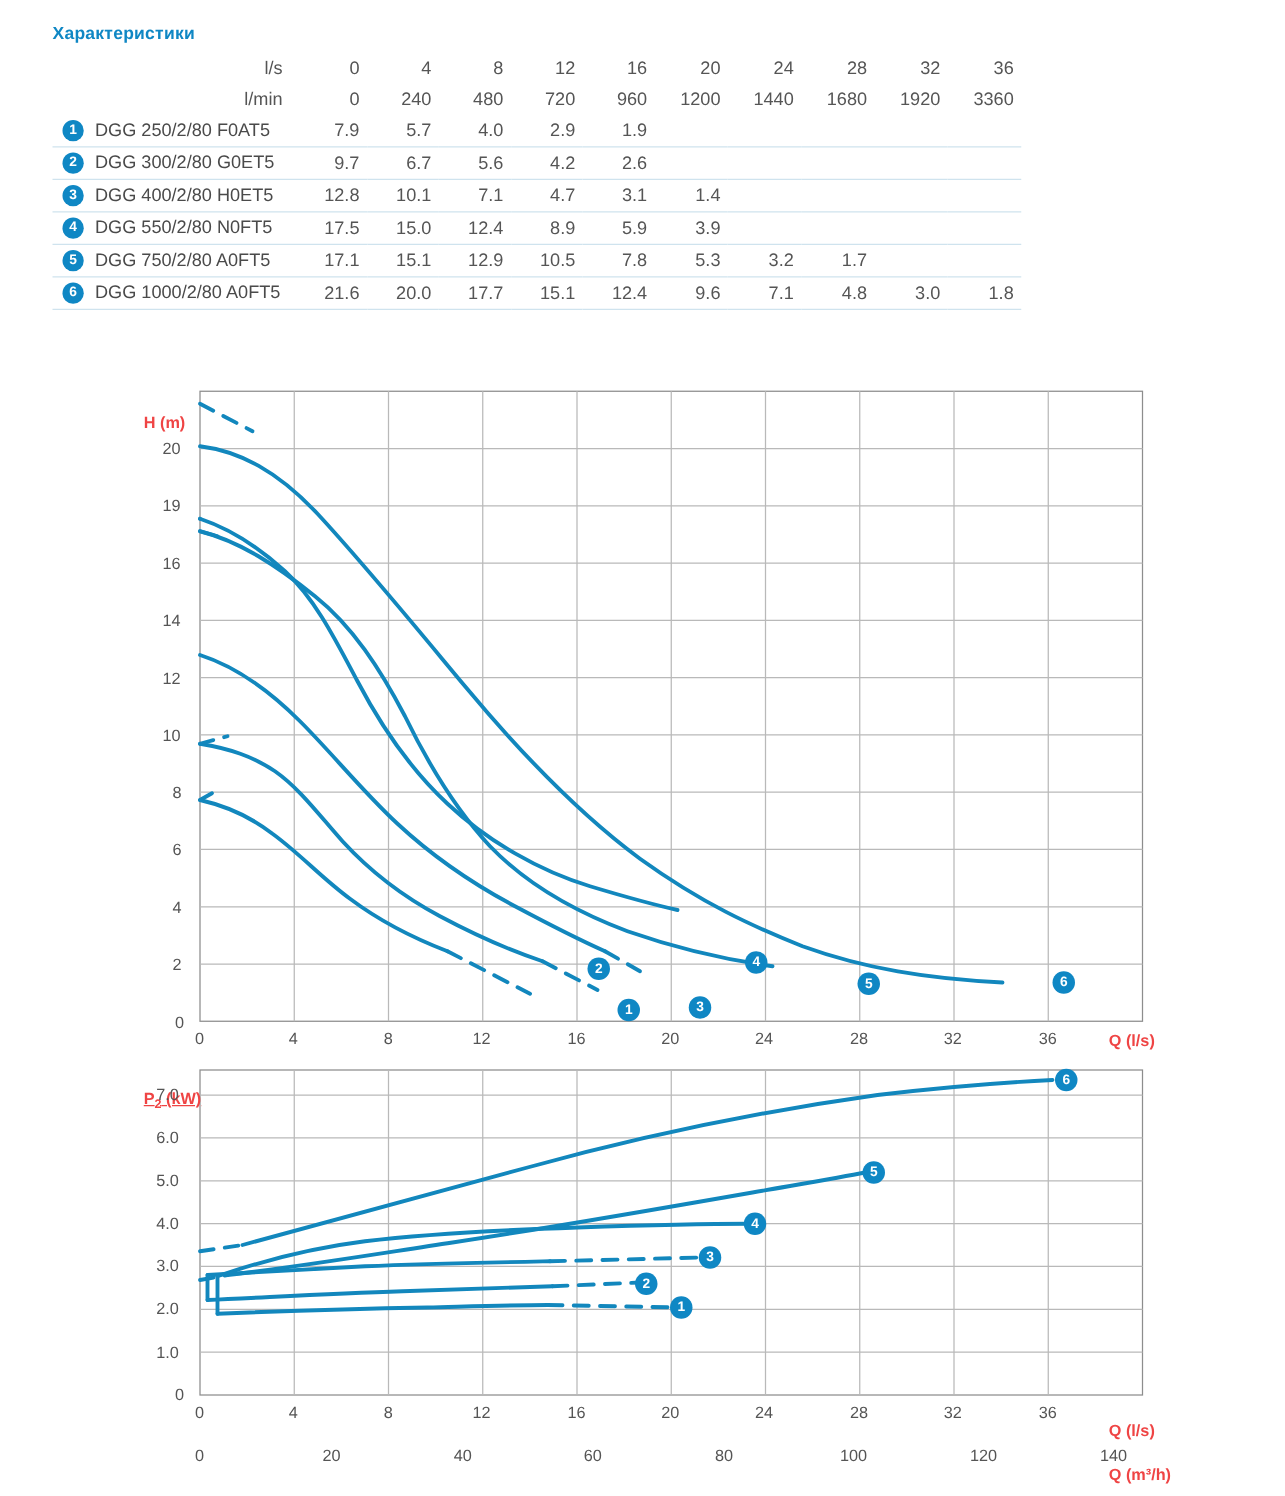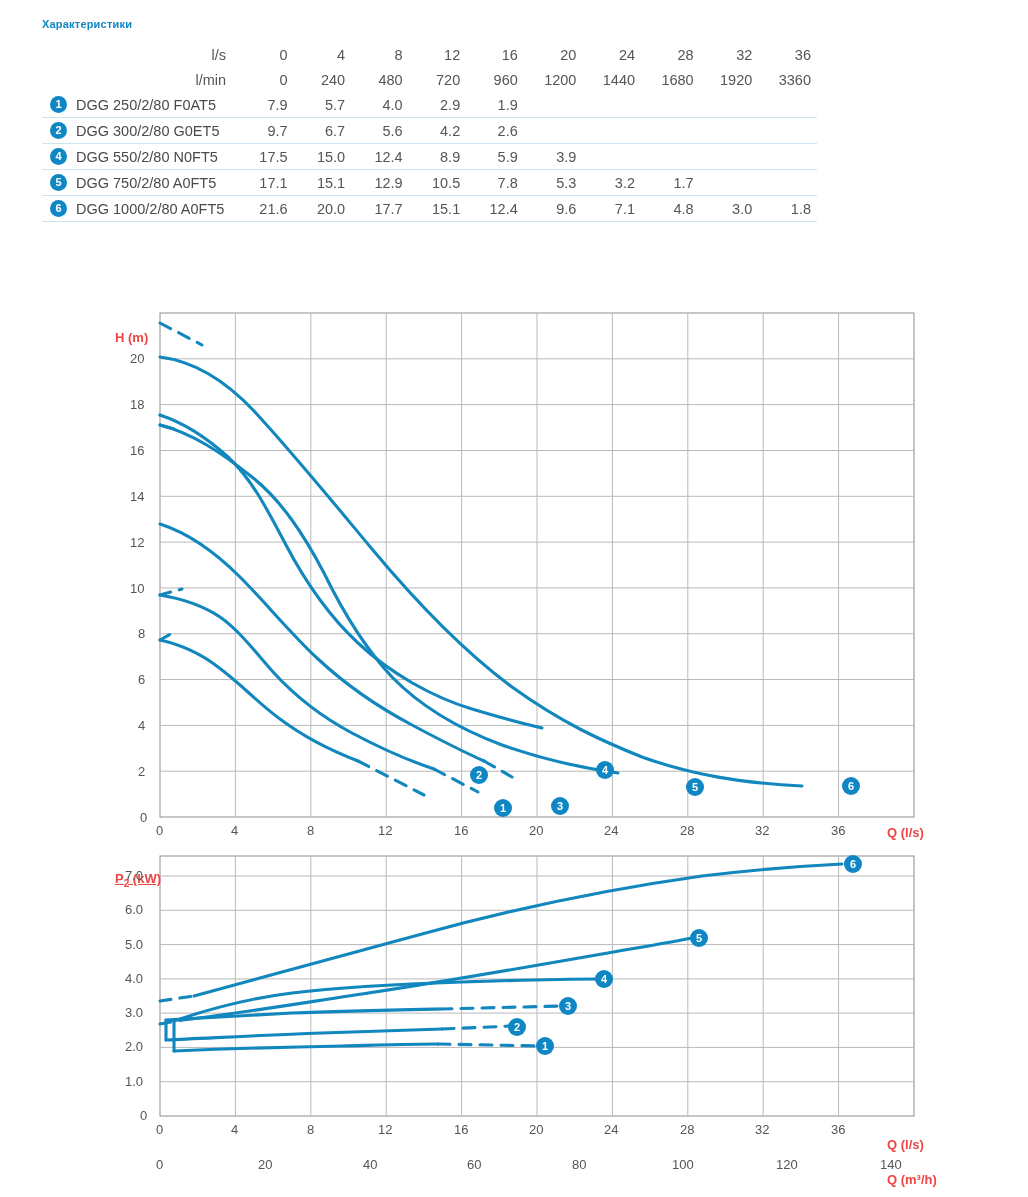--- a/index.html
+++ b/index.html
@@ -6,21 +6,21 @@
   body{
     width:1028px;height:1197px;
     background:#ffffff;
     font-family:"Liberation Sans", sans-serif;
     color:#4a4a4a;
     position:relative;
     overflow:hidden;
   }
   .title{
     position:absolute;left:42px;top:18px;
-    font-size:11px;font-weight:bold;color:#0f87c4;
+    font-size:14px;font-weight:bold;color:#0f87c4;
     letter-spacing:0.2px;
     text-align:center;
   }
   
   .table-wrap{position:absolute;left:42px;top:42px;width:775px;}
   table.spec{border-collapse:collapse;width:775px;font-size:14.5px;color:#555;}
   table.spec td{padding:0;height:25px;vertical-align:middle;}
   .hdr-row td{color:#555;}
   .unit-cell{text-align:right;padding-right:10px !important;width:170px;color:#555;}
   .num{text-align:right;width:60px;padding-right:6px !important;}
@@ -97,20 +97,33 @@
           <td class="num">5.6</td>
           <td class="num">4.2</td>
           <td class="num">2.6</td>
           <td class="num"></td>
           <td class="num"></td>
           <td class="num"></td>
           <td class="num"></td>
           <td class="num"></td>
         </tr>
         <tr class="rowline">
+          <td class="namecell"><span class="badge">3</span><span class="pname">DGG 400/2/80 H0ET5</span></td>
+          <td class="num">12.8</td>
+          <td class="num">10.1</td>
+          <td class="num">7.1</td>
+          <td class="num">4.7</td>
+          <td class="num">3.1</td>
+          <td class="num">1.4</td>
+          <td class="num"></td>
+          <td class="num"></td>
+          <td class="num"></td>
+          <td class="num"></td>
+        </tr>
+        <tr class="rowline">
           <td class="namecell"><span class="badge">4</span><span class="pname">DGG 550/2/80 N0FT5</span></td>
           <td class="num">17.5</td>
           <td class="num">15.0</td>
           <td class="num">12.4</td>
           <td class="num">8.9</td>
           <td class="num">5.9</td>
           <td class="num">3.9</td>
           <td class="num"></td>
           <td class="num"></td>
           <td class="num"></td>
@@ -197,21 +210,21 @@
       <path d="M392,464 L436,487" stroke-dasharray="12 9"></path>
       <path d="M118,290 L140,284" stroke-dasharray="11 9"></path>
 
       <path d="M118,335 C140,340 158,348 176,362 C198,378 216,398 238,414 C262,432 290,446 316,456"></path>
       <path d="M316,456 L382,490" stroke-dasharray="12 9"></path>
       <path d="M118,335 L134,326" stroke-dasharray="11 9"></path>
     </g>
   </svg>
 
   <div class="tick" style="left:88px;top:46px;">20</div>
-  <div class="tick" style="left:88px;top:92px;">18</div>
+  <div class="tick" style="left:88px;top:92px;">19</div>
   <div class="tick" style="left:88px;top:138px;">16</div>
   <div class="tick" style="left:88px;top:184px;">14</div>
   <div class="tick" style="left:88px;top:230px;">12</div>
   <div class="tick" style="left:88px;top:276px;">10</div>
   <div class="tick" style="left:96px;top:321px;">8</div>
   <div class="tick" style="left:96px;top:367px;">6</div>
   <div class="tick" style="left:96px;top:413px;">4</div>
   <div class="tick" style="left:96px;top:459px;">2</div>
   <div class="tick" style="left:98px;top:505px;">0</div>
 

